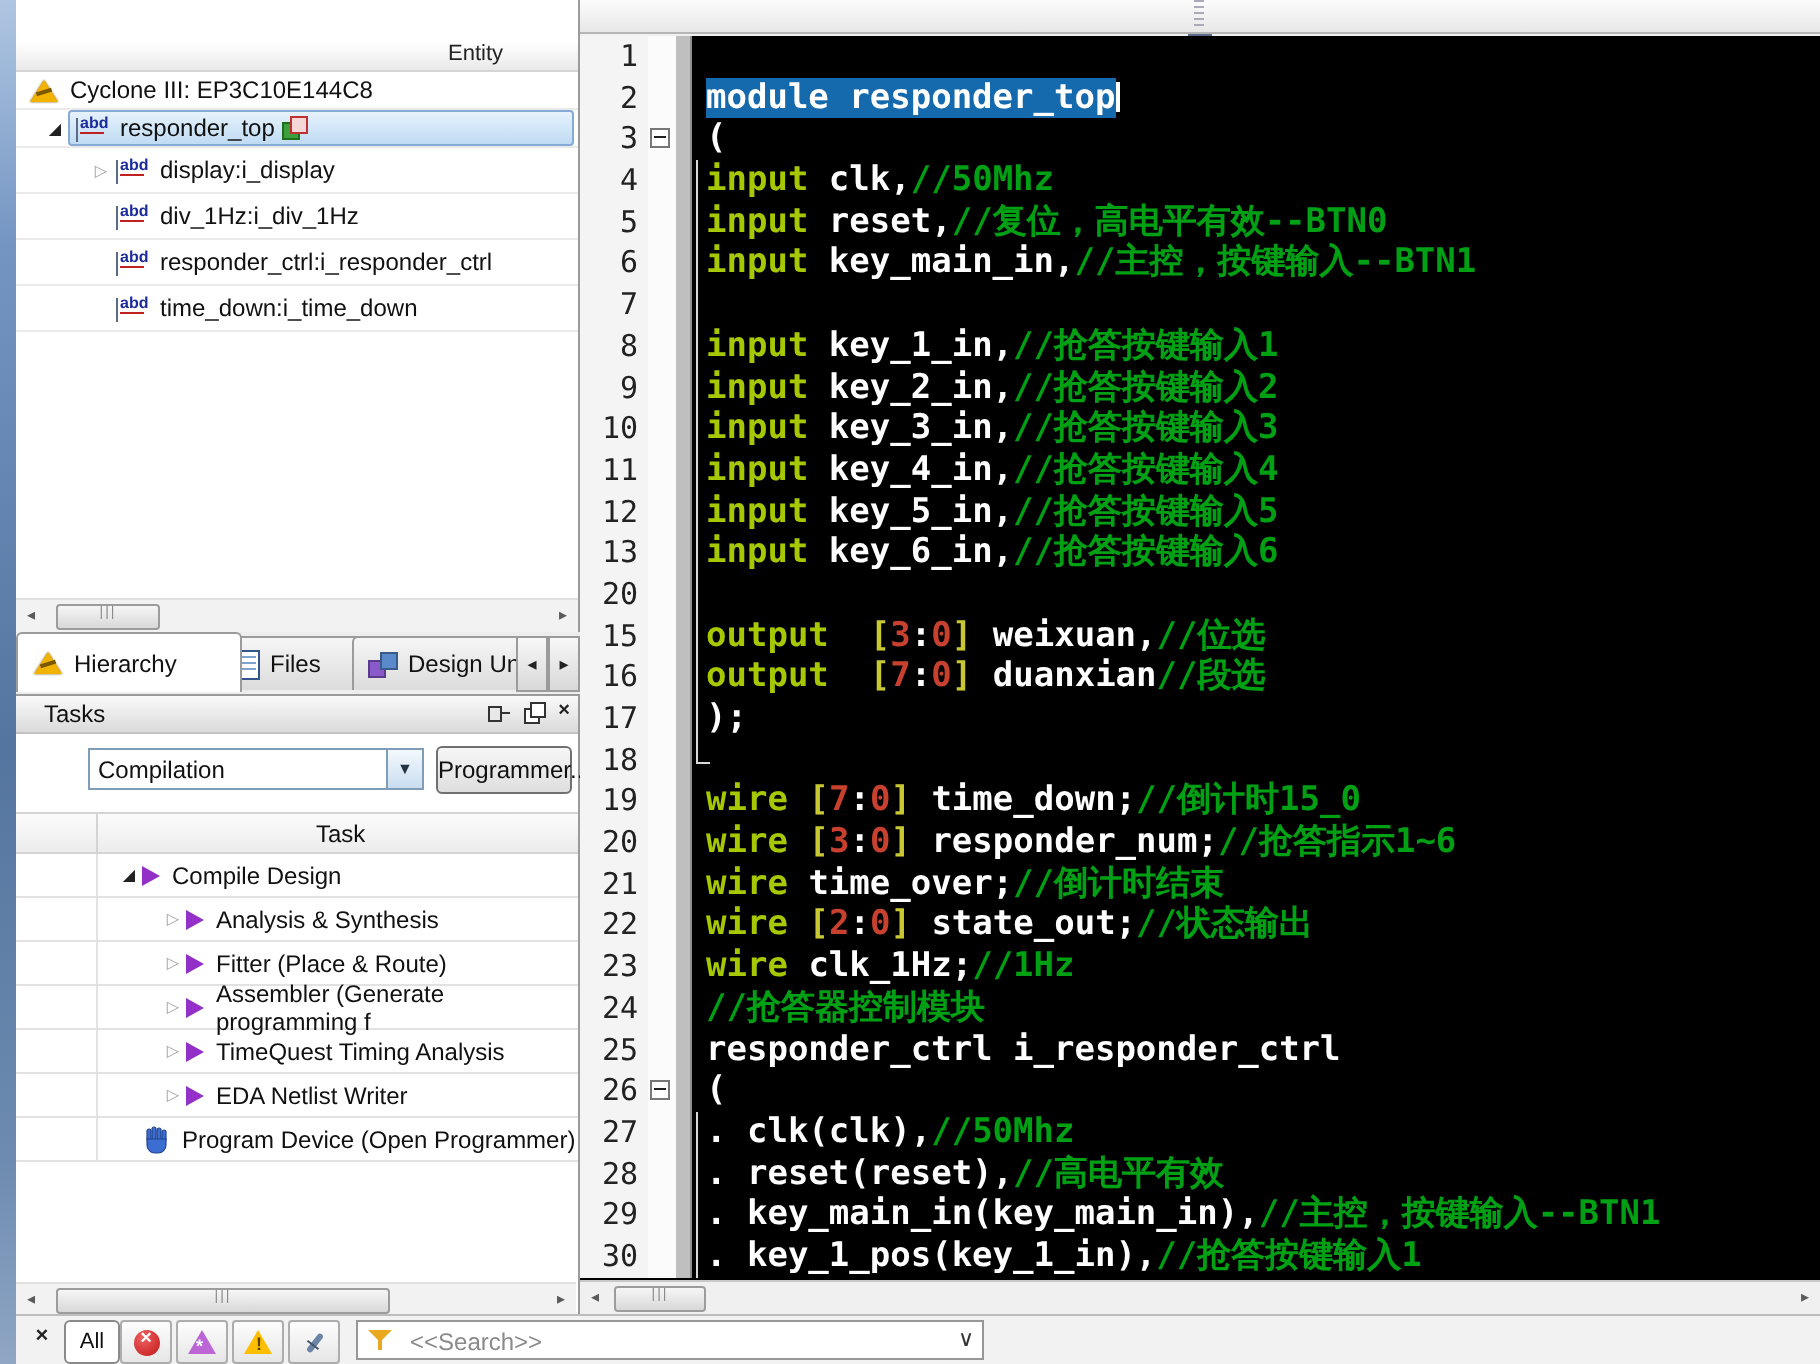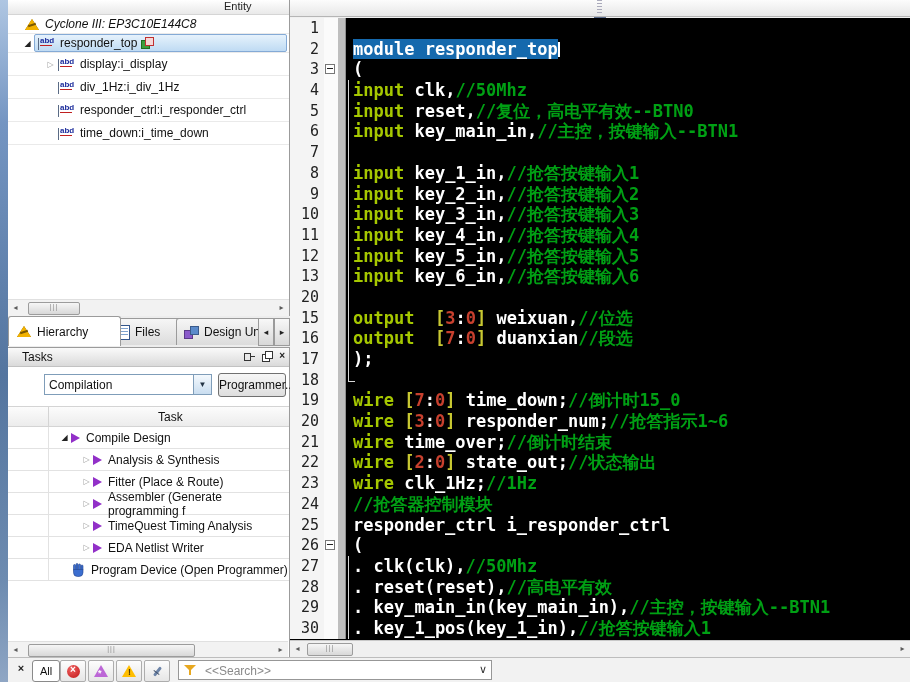--- a/index.html
+++ b/index.html
@@ -4,24 +4,24 @@
 <style>
   html,body{margin:0;padding:0;background:#444;}
   #root{position:relative;width:910px;height:682px;background:#F0F0F0;overflow:hidden;
         font-family:"Liberation Sans",sans-serif;font-size:12px;color:#111;}
   
   #win-border{position:absolute;left:0;top:0;width:8px;height:682px;
     background:linear-gradient(180deg,#AFC6E2 0%,#7495C2 18%,#54759F 55%,#6D8BB0 85%,#8FA6C4 100%);}
   
   #left{position:absolute;left:8px;top:0;width:282px;height:657px;}
   #navigator{position:absolute;left:0;top:0;width:281px;height:316px;background:#FFF;border-right:1px solid #9B9B9B;}
-  .nav-header{height:14px;background:linear-gradient(#FFFFFF,#E9E9E9);border-bottom:1px solid #D5D5D5;position:relative;font-size:11px;color:#222;}
+  .nav-header{height:14px;background:linear-gradient(#FFFFFF,#E9E9E9);border-bottom:1px solid #D5D5D5;position:relative;font-size:11px;color:#222;margin-top:21px;}
   .nav-header span{position:absolute;left:216px;top:0;}
   .nav-row{display:flex;align-items:center;border-bottom:1px solid #EAEAEA;background:#FFF;}
-  .nav-row.device{height:18px;padding-left:16px;font-style:italic;}
+  .nav-row.device{height:18px;padding-left:6px;}
   .nav-row .lbl{white-space:nowrap;}
   .tri-warn{position:relative;width:16px;height:13px;margin-right:5px;flex:0 0 auto;}
   .tri-warn::before{content:'';position:absolute;left:1px;top:1px;width:0;height:0;
      border-left:7px solid transparent;border-right:7px solid transparent;border-bottom:11px solid #F2B200;
      filter:drop-shadow(0 0 0.5px #7A5800);}
   .tri-warn::after{content:'';position:absolute;left:4px;top:6px;width:8px;height:2px;background:#7A5800;transform:rotate(-18deg);}
   .abd-icon{position:relative;width:18px;height:15px;margin-right:5px;flex:0 0 auto;}
   .abd-icon::before{content:'';position:absolute;left:1px;top:2px;width:1px;height:12px;background:#5A6B85;}
   .abd-icon i{position:absolute;left:3px;top:0;font-style:normal;font-weight:bold;font-size:8px;color:#1B2B9B;}
   .abd-icon::after{content:'';position:absolute;left:3px;top:9px;width:12px;height:1px;background:#C02020;}

